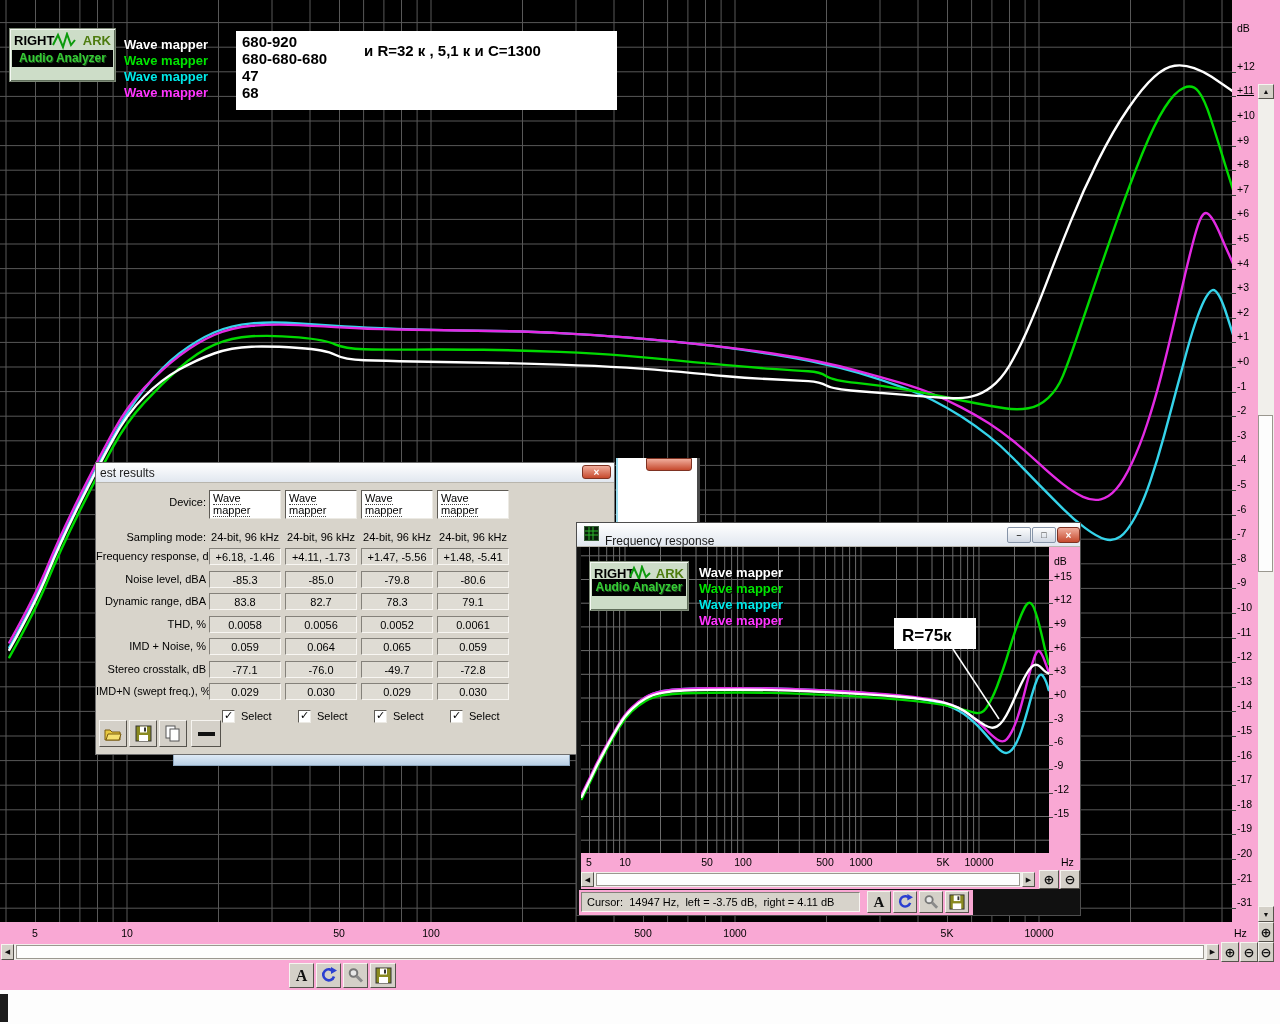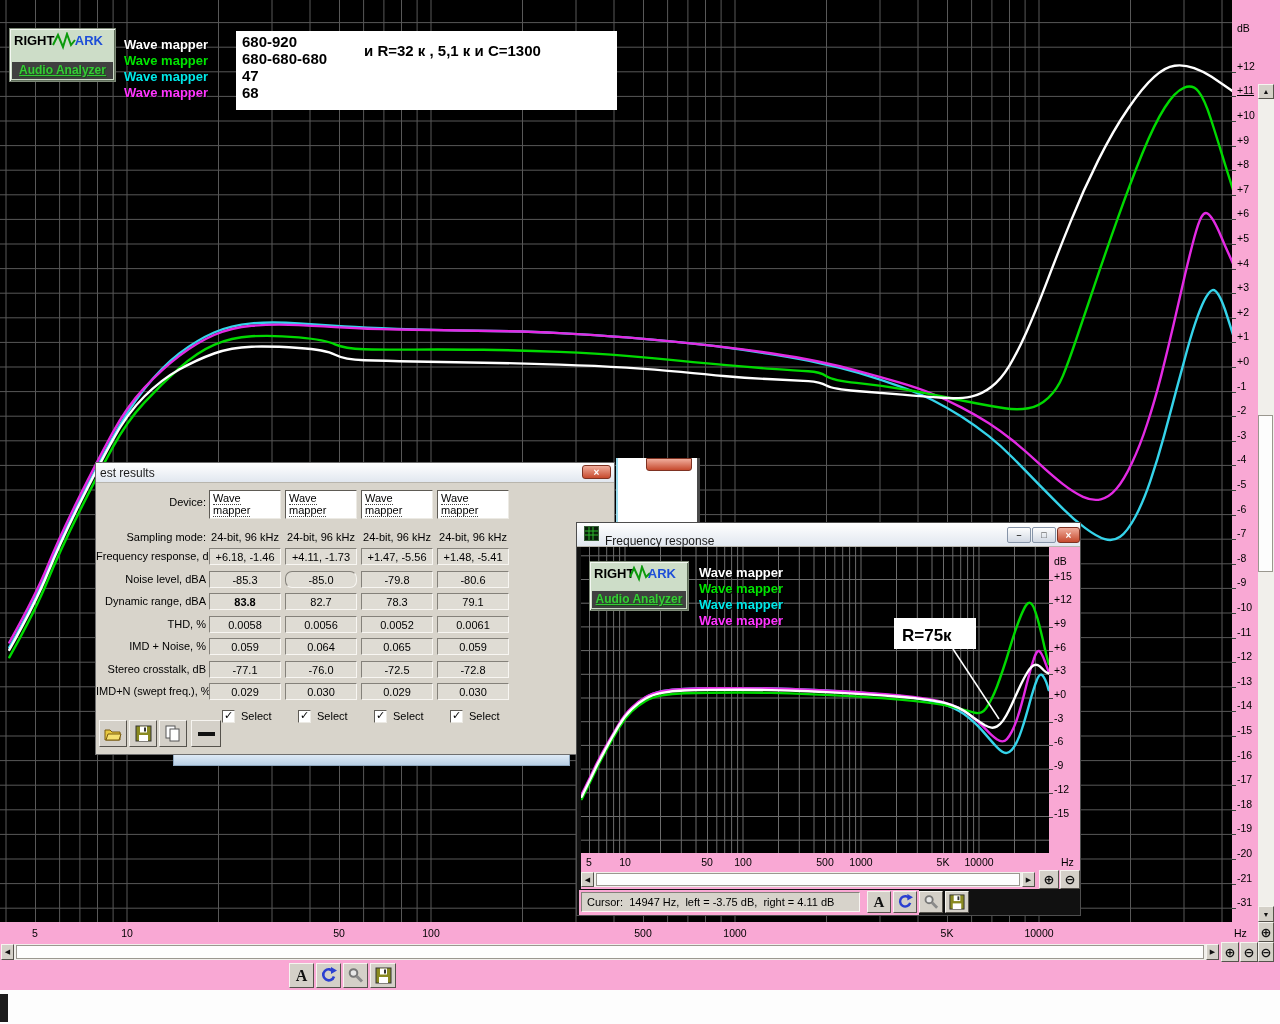--- a/index.html
+++ b/index.html
@@ -39,24 +39,24 @@
   .checkbox{position:absolute;width:13px;height:13px;background:#fff;border:1px solid;
             border-color:#5e5b55 #eceae4 #eceae4 #5e5b55;box-sizing:border-box;
             font:bold 11px "DejaVu Sans",sans-serif;line-height:9px;text-align:center;color:#000;}
   .statusbox{position:absolute;background:#d7d3cb;border:1px solid;
              border-color:#84817a #f8f6f2 #f8f6f2 #84817a;box-sizing:border-box;
              font:11px "Liberation Sans",sans-serif;color:#000;display:flex;align-items:center;
              padding-left:5px;white-space:pre;}
   .logo{position:absolute;background:#cdddc8;border:1px solid #7e8a78;
         box-shadow:inset 1px 1px 0 #f4f8f2, inset -1px -1px 0 #5f6e5a;box-sizing:border-box;}
   .logo .r1{position:absolute;left:4px;top:4px;font:bold 13px "Liberation Sans",sans-serif;color:#000;}
-  .logo .r2{position:absolute;right:12px;top:4px;font:bold 13px "Liberation Sans",sans-serif;color:#1d4ed8;}
-  .logo .sub{position:absolute;left:2px;right:2px;bottom:2px;height:17px;background:#404040;
+  .logo .r2{position:absolute;right:4px;top:4px;font:bold 13px "Liberation Sans",sans-serif;color:#4d7c0f;}
+  .logo .sub{position:absolute;left:2px;right:2px;bottom:14px;height:17px;background:#000000;
              text-align:center;font:bold 12px "Liberation Sans",sans-serif;color:#35cc35;
-             text-shadow:1px 1px 0 #1d4d1d;line-height:17px;text-decoration:underline;}
+             text-shadow:1px 1px 0 #1d4d1d;line-height:17px;}
   .winicon{position:absolute;width:15px;height:15px;background:#0a1f0a;border:1px solid #39603a;box-sizing:border-box;}
   svg{display:block;}
 </style>
 </head>
 <body>
 
 <svg id="main-chart" class="abs" style="left:0;top:0;" width="1232" height="922">
     <rect x="0" y="0" width="1232" height="922" fill="#000"></rect>
     <line x1="6.0" y1="0" x2="6.0" y2="922" stroke="#585858" stroke-width="1"></line>
     <line x1="35.5" y1="0" x2="35.5" y2="922" stroke="#585858" stroke-width="1"></line>
@@ -342,42 +342,42 @@
       <div class="plainval" style="left: 341px; top: 68px;">24-bit, 96 kHz</div>
     </div>
   <div id="result-rows">
       <div class="dlg-label" style="left: 0px; top: 87px;">Frequency response, dB</div>
       <div class="resbox" style="left: 113px; top: 85px;">+6.18, -1.46</div>
       <div class="resbox" style="left: 189px; top: 85px;">+4.11, -1.73</div>
       <div class="resbox" style="left: 265px; top: 85px;">+1.47, -5.56</div>
       <div class="resbox" style="left: 341px; top: 85px;">+1.48, -5.41</div>
       <div class="dlg-label" style="left: 0px; top: 110px;">Noise level, dBA</div>
       <div class="resbox" style="left: 113px; top: 108px;">-85.3</div>
-      <div class="resbox" style="left: 189px; top: 108px; border-radius: 7px;">-85.0</div>
+      <div class="resbox" style="left: 189px; top: 108px;">-85.0</div>
       <div class="resbox" style="left: 265px; top: 108px;">-79.8</div>
       <div class="resbox" style="left: 341px; top: 108px;">-80.6</div>
       <div class="dlg-label" style="left: 0px; top: 132px;">Dynamic range, dBA</div>
-      <div class="resbox" style="left: 113px; top: 130px; font-weight: bold;">83.8</div>
+      <div class="resbox" style="left: 113px; top: 130px;">83.8</div>
       <div class="resbox" style="left: 189px; top: 130px;">82.7</div>
       <div class="resbox" style="left: 265px; top: 130px;">78.3</div>
       <div class="resbox" style="left: 341px; top: 130px;">79.1</div>
       <div class="dlg-label" style="left: 0px; top: 155px;">THD, %</div>
       <div class="resbox" style="left: 113px; top: 153px;">0.0058</div>
       <div class="resbox" style="left: 189px; top: 153px;">0.0056</div>
       <div class="resbox" style="left: 265px; top: 153px;">0.0052</div>
       <div class="resbox" style="left: 341px; top: 153px;">0.0061</div>
       <div class="dlg-label" style="left: 0px; top: 177px;">IMD + Noise, %</div>
       <div class="resbox" style="left: 113px; top: 175px;">0.059</div>
       <div class="resbox" style="left: 189px; top: 175px;">0.064</div>
       <div class="resbox" style="left: 265px; top: 175px;">0.065</div>
       <div class="resbox" style="left: 341px; top: 175px;">0.059</div>
       <div class="dlg-label" style="left: 0px; top: 200px;">Stereo crosstalk, dB</div>
       <div class="resbox" style="left: 113px; top: 198px;">-77.1</div>
       <div class="resbox" style="left: 189px; top: 198px;">-76.0</div>
-      <div class="resbox" style="left: 265px; top: 198px;">-72.5</div>
+      <div class="resbox" style="left: 265px; top: 198px;">-49.7</div>
       <div class="resbox" style="left: 341px; top: 198px;">-72.8</div>
       <div class="dlg-label" style="left: 0px; top: 222px;">IMD+N (swept freq.), %</div>
       <div class="resbox" style="left: 113px; top: 220px;">0.029</div>
       <div class="resbox" style="left: 189px; top: 220px;">0.030</div>
       <div class="resbox" style="left: 265px; top: 220px;">0.029</div>
       <div class="resbox" style="left: 341px; top: 220px;">0.030</div>
     </div>
   <div id="select-row">
       <div class="checkbox" style="left: 126px; top: 247px;">✓</div>
       <div style="position: absolute; left: 145px; top: 247px; font: 11px &quot;Liberation Sans&quot;, sans-serif;">Select</div>
@@ -564,21 +564,21 @@
         <span>▶</span>
       </div>
     <div class="btn3d zoombtn" style="left:458px;top:0;width:20px;height:19px;">
         <span>⊕</span>
       </div>
     <div class="btn3d zoombtn" style="left:479px;top:0;width:20px;height:19px;">
         <span>⊖</span>
       </div>
   </div>
 
-  <div class="strip abs" style="left:2px;top:367px;width:340px;height:25px;">
+  <div class="strip abs" style="left:2px;top:367px;width:394px;height:25px;">
     <div class="statusbox" style="left:2px;top:2px;width:279px;height:20px;">Cursor:  14947 Hz,  left = -3.75 dB,  right = 4.11 dB</div>
     <div class="btn3d" style="left:288px;top:1px;width:24px;height:22px;">
       <span style="font:bold 15px 'Liberation Serif',serif;">A</span>
     </div>
     <div class="btn3d" style="left:314px;top:1px;width:24px;height:22px;">
       <svg width="16" height="16" viewBox="0 0 17 17">
         <path d="M13.5,5 A5.5,5.5 0 1 0 14,9.5" fill="none" stroke="#2b3fd1" stroke-width="2.6"></path>
         <polygon points="11,0 17,3.5 11,7" fill="#2b3fd1"></polygon>
       </svg>
     </div>

